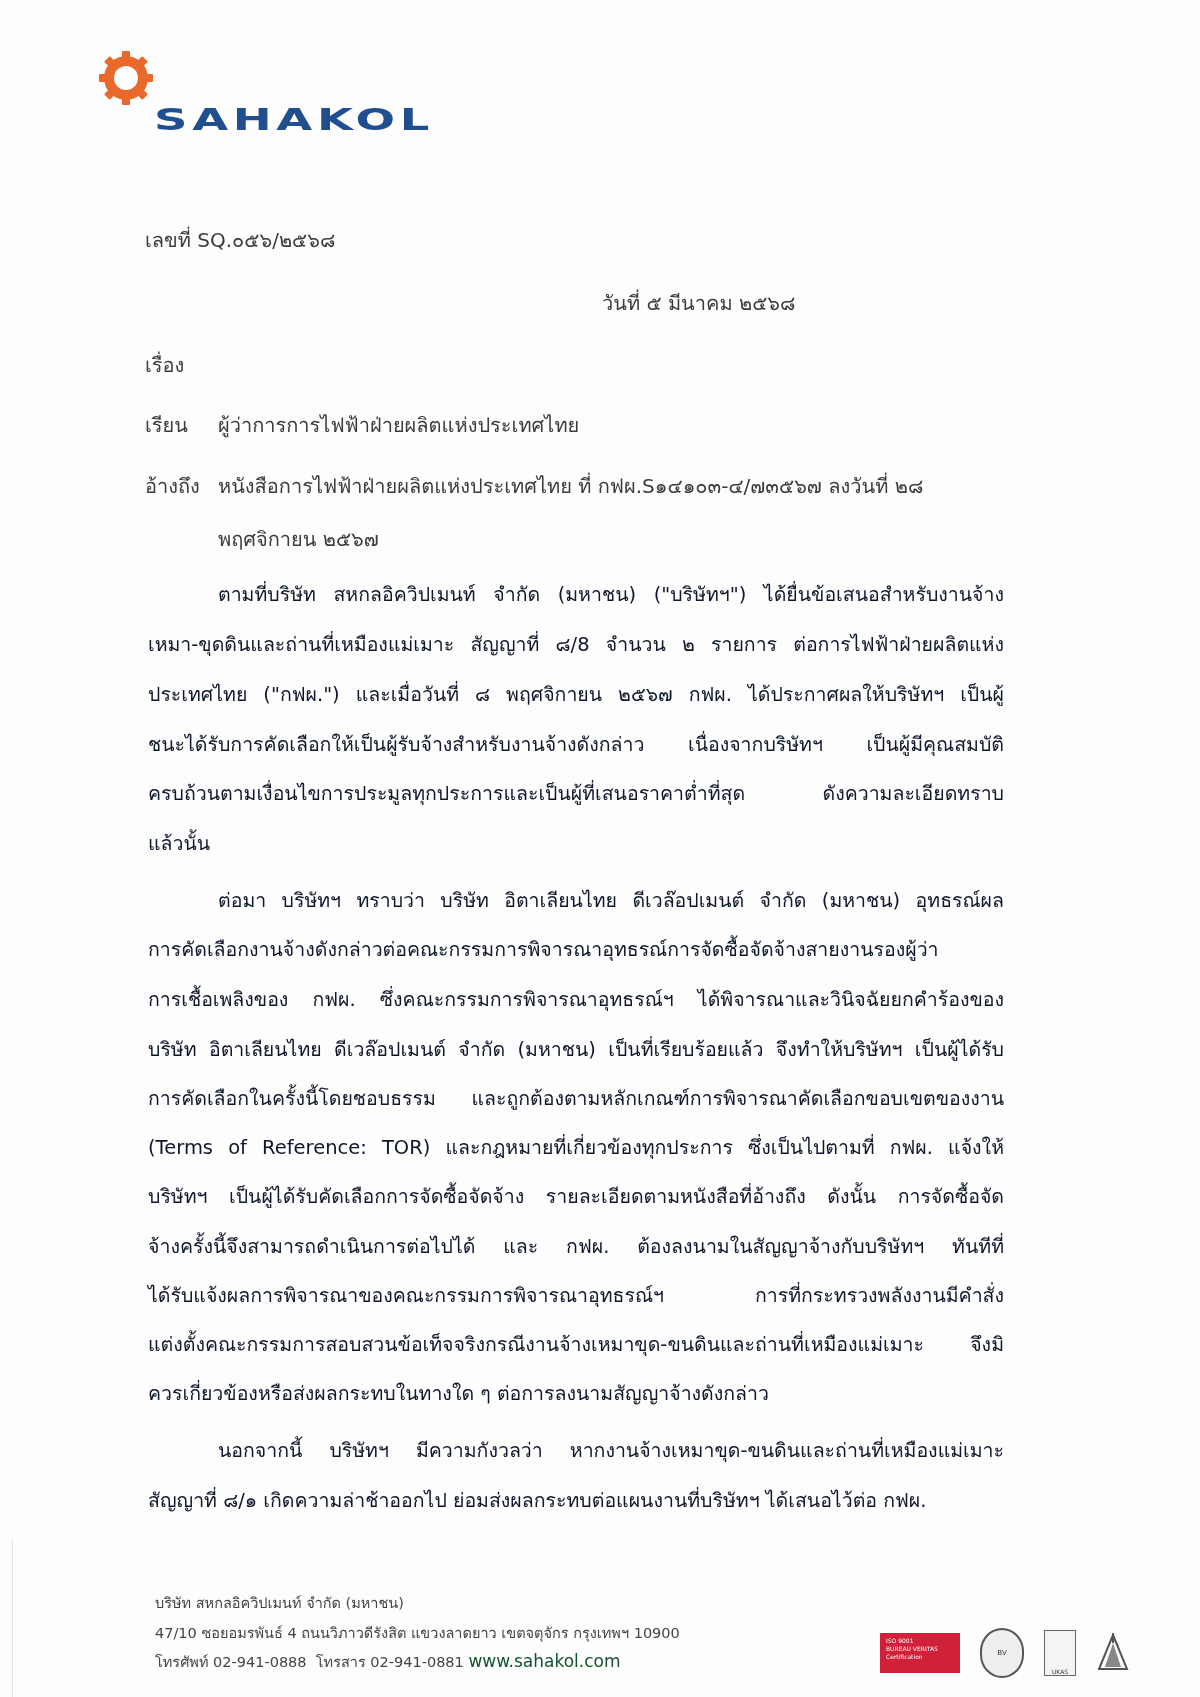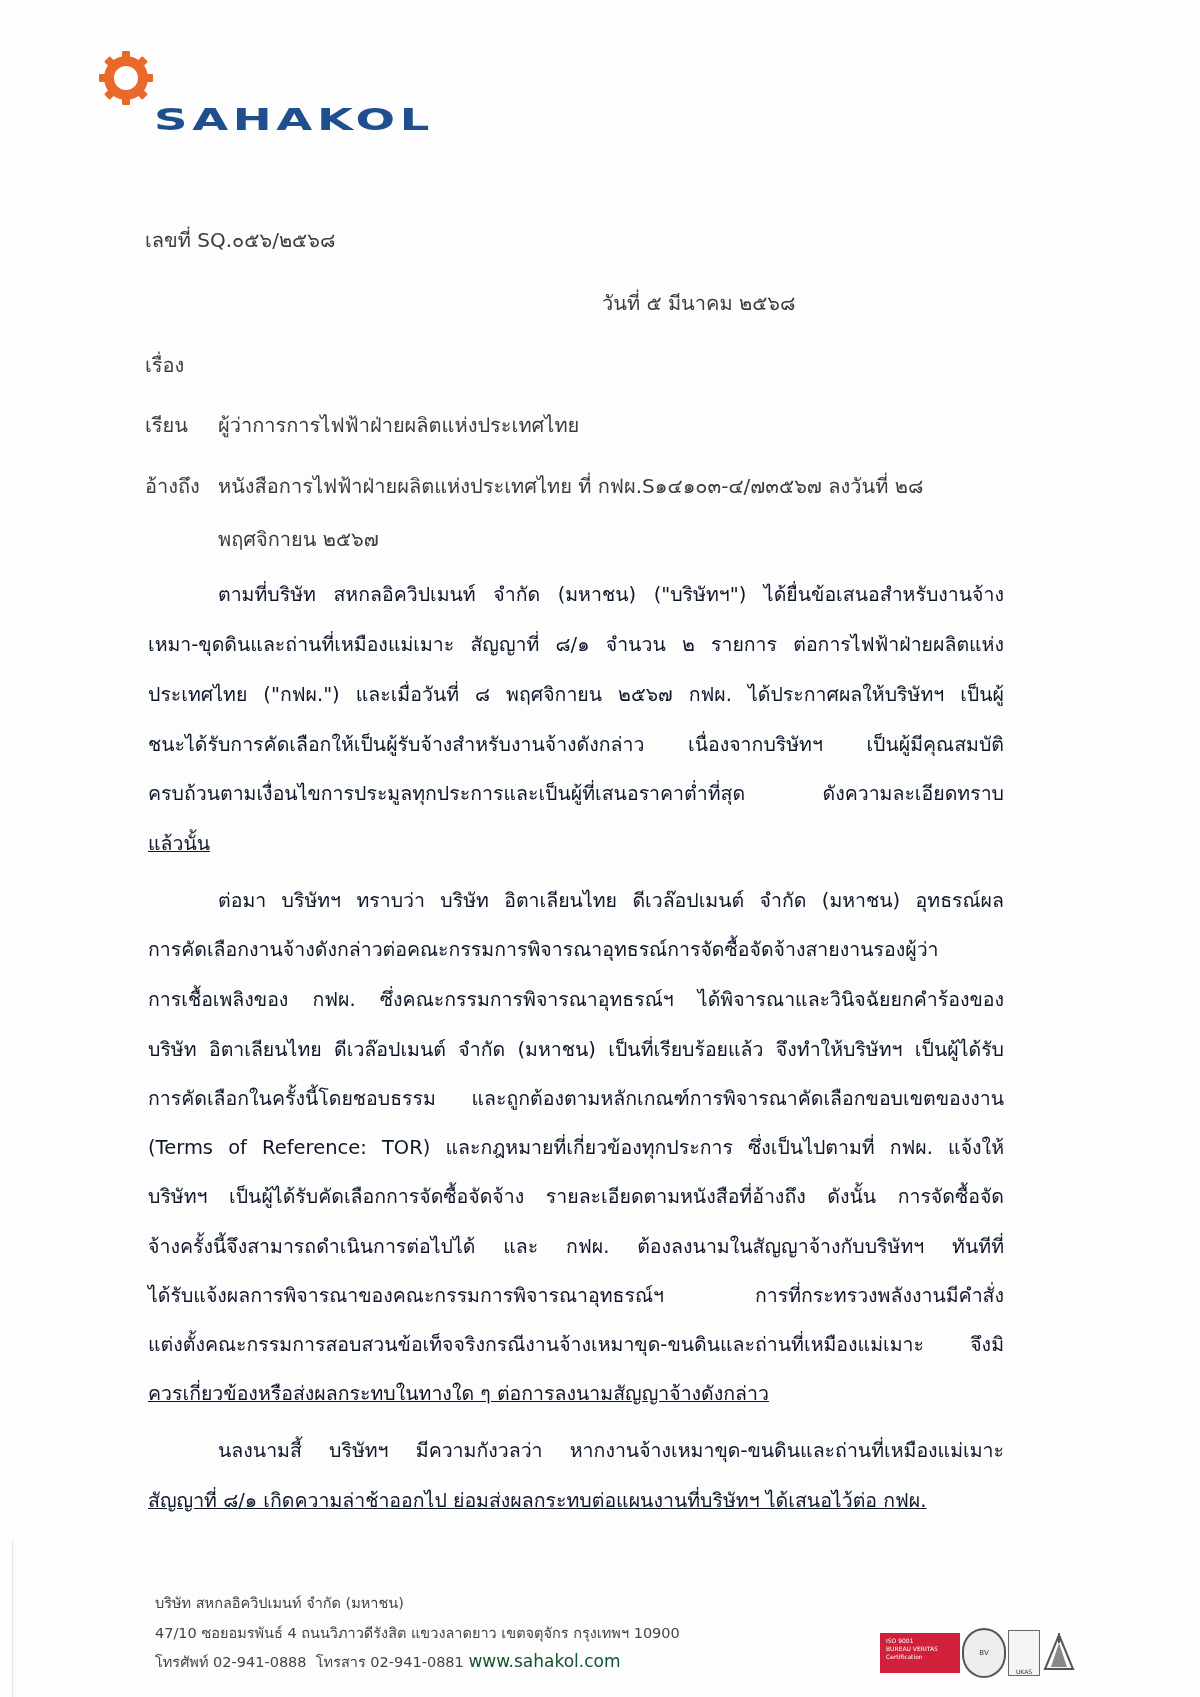--- a/index.html
+++ b/index.html
@@ -16,26 +16,26 @@
 
   .line { position: absolute; font-size: 20px; line-height: 24px; white-space: nowrap; color: #3c3c3c; }
   .ref-no { left: 145px; top: 228px; }
   .date { left: 602px; top: 291px; text-align: right; }
   .label { position: absolute; left: 145px; font-size: 20px; line-height: 24px; color: #3c3c3c; white-space: nowrap; text-align: center; }
   .val { position: absolute; left: 218px; font-size: 20px; line-height: 24px; color: #3c3c3c; white-space: nowrap; }
 
   .para-line { position: absolute; left: 148px; width: 856px; font-size: 19.5px; line-height: 24px;
                color: #0f172a; white-space: nowrap; text-align: justify; text-align-last: justify; }
   .para-line.first { left: 218px; width: 786px; }
-  .para-line.last { text-align-last: left; text-decoration: underline; }
+  .para-line.last { text-align-last: left; }
 
   .footer { position: absolute; left: 155px; font-size: 14.5px; color: #444; white-space: nowrap; }
   .footer .web { font-size: 17px; color: #14532d; }
 
-  .certs { position: absolute; left: 880px; top: 1625px; height: 56px; display: flex; align-items: center; gap: 2px; }
+  .certs { position: absolute; left: 880px; top: 1625px; height: 56px; display: flex; align-items: center; gap: 20px; }
   .cert-red { width: 80px; height: 40px; background: #d1203a; color: #fff; font-size: 6px; padding: 4px 6px; box-sizing: border-box; line-height: 8px; }
   .cert-seal { width: 40px; height: 46px; border-radius: 50%/46%; border: 2px solid #555; background: #eee;
                display: flex; align-items: center; justify-content: center; font-size: 7px; color: #333; }
   .cert-box { width: 30px; height: 44px; border: 1px solid #666; background: #f4f4f4; display: flex; align-items: flex-end; justify-content: center; font-size: 6px; color: #333; }
   .cert-tri { width: 34px; height: 40px; }
 </style>
 </head>
 <body>
 
 <div class="page">
@@ -66,21 +66,21 @@
 
   <div class="label" style="top:413px">เรียน</div>
   <div class="val" style="top:413px">ผู้ว่าการการไฟฟ้าฝ่ายผลิตแห่งประเทศไทย</div>
 
   <div class="label" style="top:474px">อ้างถึง</div>
   <div class="val" style="top:474px">หนังสือการไฟฟ้าฝ่ายผลิตแห่งประเทศไทย ที่ กฟผ.S๑๔๑๐๓-๔/๗๓๕๖๗ ลงวันที่ ๒๘</div>
   <div class="val" style="top:527px">พฤศจิกายน ๒๕๖๗</div>
 
   <div>
     <div class="para-line first" style="top:583px">ตามที่บริษัท สหกลอิควิปเมนท์ จำกัด (มหาชน) ("บริษัทฯ") ได้ยื่นข้อเสนอสำหรับงานจ้าง</div>
-    <div class="para-line" style="top:633px">เหมา-ขุดดินและถ่านที่เหมืองแม่เมาะ สัญญาที่ ๘/๑ จำนวน ๒ รายการ ต่อการไฟฟ้าฝ่ายผลิตแห่ง</div>
+    <div class="para-line" style="top:633px">เหมา-ขุดดินและถ่านที่เหมืองแม่เมาะ สัญญาที่ ๘/8 จำนวน ๒ รายการ ต่อการไฟฟ้าฝ่ายผลิตแห่ง</div>
     <div class="para-line" style="top:683px">ประเทศไทย ("กฟผ.") และเมื่อวันที่ ๘ พฤศจิกายน ๒๕๖๗ กฟผ. ได้ประกาศผลให้บริษัทฯ เป็นผู้</div>
     <div class="para-line" style="top:733px">ชนะได้รับการคัดเลือกให้เป็นผู้รับจ้างสำหรับงานจ้างดังกล่าว เนื่องจากบริษัทฯ เป็นผู้มีคุณสมบัติ</div>
     <div class="para-line" style="top:782px">ครบถ้วนตามเงื่อนไขการประมูลทุกประการและเป็นผู้ที่เสนอราคาต่ำที่สุด ดังความละเอียดทราบ</div>
     <div class="para-line last" style="top:832px">แล้วนั้น</div>
   </div>
 
   <div>
     <div class="para-line first" style="top:889px">ต่อมา บริษัทฯ ทราบว่า บริษัท อิตาเลียนไทย ดีเวล๊อปเมนต์ จำกัด (มหาชน) อุทธรณ์ผล</div>
     <div class="para-line" style="top:938px">การคัดเลือกงานจ้างดังกล่าวต่อคณะกรรมการพิจารณาอุทธรณ์การจัดซื้อจัดจ้างสายงานรองผู้ว่า</div>
     <div class="para-line" style="top:988px">การเชื้อเพลิงของ กฟผ. ซึ่งคณะกรรมการพิจารณาอุทธรณ์ฯ ได้พิจารณาและวินิจฉัยยกคำร้องของ</div>
@@ -88,21 +88,21 @@
     <div class="para-line" style="top:1087px">การคัดเลือกในครั้งนี้โดยชอบธรรม และถูกต้องตามหลักเกณฑ์การพิจารณาคัดเลือกขอบเขตของงาน</div>
     <div class="para-line" style="top:1136px">(Terms of Reference: TOR) และกฎหมายที่เกี่ยวข้องทุกประการ ซึ่งเป็นไปตามที่ กฟผ. แจ้งให้</div>
     <div class="para-line" style="top:1185px">บริษัทฯ เป็นผู้ได้รับคัดเลือกการจัดซื้อจัดจ้าง รายละเอียดตามหนังสือที่อ้างถึง ดังนั้น การจัดซื้อจัด</div>
     <div class="para-line" style="top:1235px">จ้างครั้งนี้จึงสามารถดำเนินการต่อไปได้ และ กฟผ. ต้องลงนามในสัญญาจ้างกับบริษัทฯ ทันทีที่</div>
     <div class="para-line" style="top:1284px">ได้รับแจ้งผลการพิจารณาของคณะกรรมการพิจารณาอุทธรณ์ฯ การที่กระทรวงพลังงานมีคำสั่ง</div>
     <div class="para-line" style="top:1333px">แต่งตั้งคณะกรรมการสอบสวนข้อเท็จจริงกรณีงานจ้างเหมาขุด-ขนดินและถ่านที่เหมืองแม่เมาะ จึงมิ</div>
     <div class="para-line last" style="top:1382px">ควรเกี่ยวข้องหรือส่งผลกระทบในทางใด ๆ ต่อการลงนามสัญญาจ้างดังกล่าว</div>
   </div>
 
   <div>
-    <div class="para-line first" style="top:1439px">นลงนามสี้ บริษัทฯ มีความกังวลว่า หากงานจ้างเหมาขุด-ขนดินและถ่านที่เหมืองแม่เมาะ</div>
+    <div class="para-line first" style="top:1439px">นอกจากนี้ บริษัทฯ มีความกังวลว่า หากงานจ้างเหมาขุด-ขนดินและถ่านที่เหมืองแม่เมาะ</div>
     <div class="para-line last" style="top:1489px">สัญญาที่ ๘/๑ เกิดความล่าช้าออกไป ย่อมส่งผลกระทบต่อแผนงานที่บริษัทฯ ได้เสนอไว้ต่อ กฟผ.</div>
   </div>
 
   <div class="footer" style="top:1591px">บริษัท สหกลอิควิปเมนท์ จำกัด (มหาชน)</div>
   <div class="footer" style="top:1621px">47/10 ซอยอมรพันธ์ 4 ถนนวิภาวดีรังสิต แขวงลาดยาว เขตจตุจักร กรุงเทพฯ 10900</div>
   <div class="footer" style="top:1650px">
     <span>โทรศัพท์</span>
     <span>02-941-0888</span>&nbsp;
     <span>โทรสาร</span>
     <span>02-941-0881</span>

